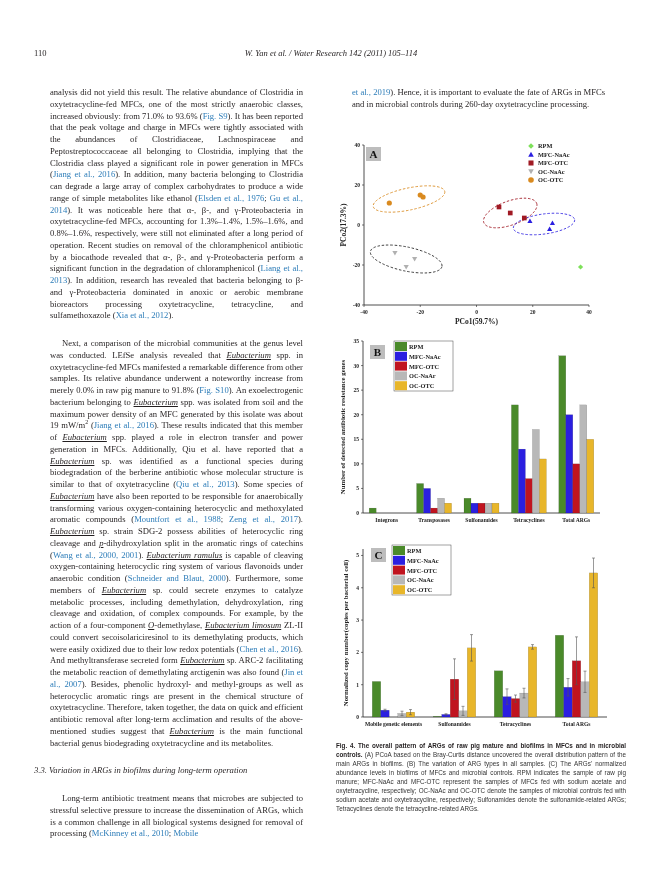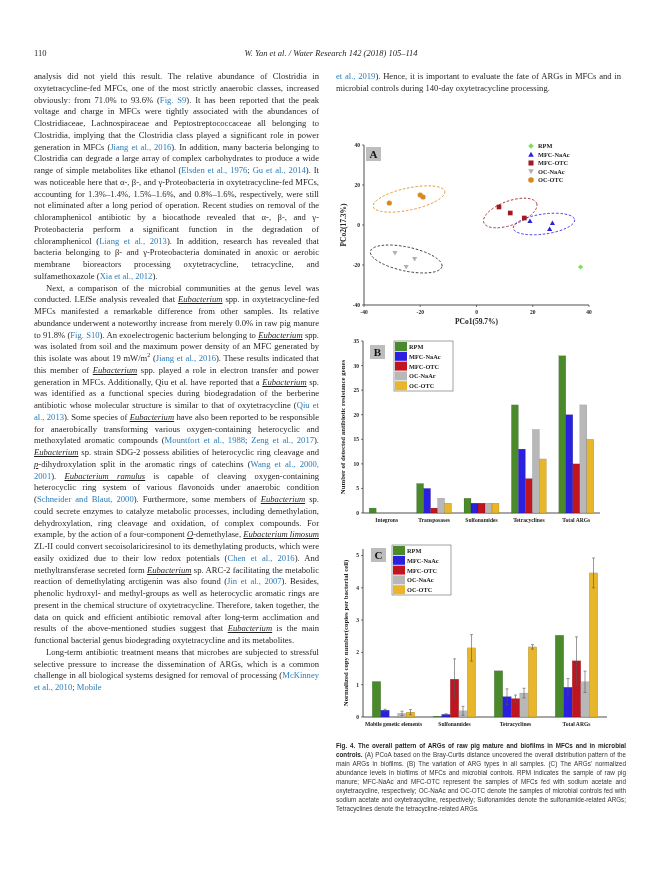--- a/index.html
+++ b/index.html
@@ -1,48 +1,49 @@
 <!DOCTYPE html>
 <html><head>
 <meta charset="utf-8">
 <style>
   html,body{margin:0;padding:0;background:#fff;}
   body{width:662px;height:882px;position:relative;overflow:hidden;font-family:"Liberation Serif","DejaVu Serif",serif;color:#231f20;}
   .hdr{position:absolute;top:48px;left:0;width:662px;height:14px;font-size:8.5px;}
   .hdr .pg{position:absolute;left:34px;top:0;}
   .hdr .jr{position:absolute;left:0;width:662px;text-align:center;top:0;font-style:italic;}
   .col{position:absolute;font-size:8.6px;line-height:11.75px;text-align:justify;}
-  .col p{margin:0;}
+  .col p{margin:16px;}
   .col p.ind{text-indent:12px;}
   .lcol{left:34px;top:71px;width:285px;}
   .rcol{left:336px;top:71px;width:285px;}
   .link{color:#2c7cb8;}
   .it{font-style:italic;text-decoration:underline;}
   .sec{margin:11px 0 11px 0 !important;font-style:italic;}
   .fig{position:absolute;left:336px;top:135px;width:300px;height:600px;}
   svg text{font-family:"Liberation Serif","DejaVu Serif",serif;}
   .cap{position:absolute;left:336px;top:741px;width:290px;font-family:"Liberation Sans","DejaVu Sans",sans-serif;font-size:6.3px;line-height:9px;text-align:justify;color:#333;}
   .cap b{color:#231f20;}
 </style>
 </head>
 <body>
 
 <div class="hdr">
   <span class="pg">110</span>
-  <span class="jr">W. Yan et al. / Water Research 142 (2018) 105–114</span>
+  <span class="jr">W. Yan et al. / Water Research 142 (2011) 105–114</span>
 </div>
 
 <div class="col lcol">
   <p><span>analysis did not yield this result. The relative abundance of Clostridia in oxytetracycline-fed MFCs, one of the most strictly anaerobic classes, increased obviously: from 71.0% to 93.6% (</span><a class="link">Fig. S9</a><span>). It has been reported that the peak voltage and charge in MFCs were tightly associated with the abundances of Clostridiaceae, Lachnospiraceae and Peptostreptococcaceae all belonging to Clostridia, implying that the Clostridia class played a significant role in power generation in MFCs (</span><a class="link">Jiang et al., 2016</a><span>). In addition, many bacteria belonging to Clostridia can degrade a large array of complex carbohydrates to produce a wide range of simple metabolites like ethanol (</span><a class="link">Elsden et al., 1976</a><span>; </span><a class="link">Gu et al., 2014</a><span>). It was noticeable here that α-, β-, and γ-Proteobacteria in oxytetracycline-fed MFCs, accounting for 1.3%–1.4%, 1.5%–1.6%, and 0.8%–1.6%, respectively, were still not eliminated after a long period of operation. Recent studies on removal of the chloramphenicol antibiotic by a biocathode revealed that α-, β-, and γ-Proteobacteria perform a significant function in the degradation of chloramphenicol (</span><a class="link">Liang et al., 2013</a><span>). In addition, research has revealed that bacteria belonging to β- and γ-Proteobacteria dominated in anoxic or aerobic membrane bioreactors processing oxytetracycline, tetracycline, and sulfamethoxazole (</span><a class="link">Xia et al., 2012</a><span>).</span></p>
   <p class="ind"><span>Next, a comparison of the microbial communities at the genus level was conducted. LEfSe analysis revealed that </span><span class="it">Eubacterium</span><span> spp. in oxytetracycline-fed MFCs manifested a remarkable difference from other samples. Its relative abundance underwent a noteworthy increase from merely 0.0% in raw pig manure to 91.8% (</span><a class="link">Fig. S10</a><span>). An exoelectrogenic bacterium belonging to </span><span class="it">Eubacterium</span><span> spp. was isolated from soil and the maximum power density of an MFC generated by this isolate was about 19&nbsp;mW/m</span><sup style="font-size:6px;line-height:0">2</sup><span> (</span><a class="link">Jiang et al., 2016</a><span>). These results indicated that this member of </span><span class="it">Eubacterium</span><span> spp. played a role in electron transfer and power generation in MFCs. Additionally, Qiu et al. have reported that a </span><span class="it">Eubacterium</span><span> sp. was identified as a functional species during biodegradation of the berberine antibiotic whose molecular structure is similar to that of oxytetracycline (</span><a class="link">Qiu et al., 2013</a><span>). Some species of </span><span class="it">Eubacterium</span><span> have also been reported to be responsible for anaerobically transforming various oxygen-containing heterocyclic and methoxylated aromatic compounds (</span><a class="link">Mountfort et al., 1988</a><span>; </span><a class="link">Zeng et al., 2017</a><span>). </span><span class="it">Eubacterium</span><span> sp. strain SDG-2 possess abilities of heterocyclic ring cleavage and </span><span class="it">p</span><span>-dihydroxylation split in the aromatic rings of catechins (</span><a class="link">Wang et al., 2000, 2001</a><span>). </span><span class="it">Eubacterium ramulus</span><span> is capable of cleaving oxygen-containing heterocyclic ring system of various flavonoids under anaerobic condition (</span><a class="link">Schneider and Blaut, 2000</a><span>). Furthermore, some members of </span><span class="it">Eubacterium</span><span> sp. could secrete enzymes to catalyze metabolic processes, including demethylation, dehydroxylation, ring cleavage and oxidation, of complex compounds. For example, by the action of a four-component </span><span class="it">O</span><span>-demethylase, </span><span class="it">Eubacterium limosum</span><span> ZL-II could convert secoisolariciresinol to its demethylating products, which were easily oxidized due to their low redox potentials (</span><a class="link">Chen et al., 2016</a><span>). And methyltransferase secreted form </span><span class="it">Eubacterium</span><span> sp. ARC-2 facilitating the metabolic reaction of demethylating arctigenin was also found (</span><a class="link">Jin et al., 2007</a><span>). Besides, phenolic hydroxyl- and methyl-groups as well as heterocyclic aromatic rings are present in the chemical structure of oxytetracycline. Therefore, taken together, the data on quick and efficient antibiotic removal after long-term acclimation and results of the above-mentioned studies suggest that </span><span class="it">Eubacterium</span><span> is the main functional bacterial genus biodegrading oxytetracycline and its metabolites.</span></p>
+  <p class="sec">3.3.  Variation in ARGs in biofilms during long-term operation</p>
   <p class="ind"><span>Long-term antibiotic treatment means that microbes are subjected to stressful selective pressure to increase the dissemination of ARGs, which is a common challenge in all biological systems designed for removal of processing (</span><a class="link">McKinney et al., 2010</a><span>; </span><a class="link">Mobile</a></p>
 </div>
 
 <div class="col rcol">
-  <p><a class="link">et al., 2019</a><span>). Hence, it is important to evaluate the fate of ARGs in MFCs and in microbial controls during 140-day oxytetracycline processing.</span></p>
+  <p><a class="link">et al., 2019</a><span>). Hence, it is important to evaluate the fate of ARGs in MFCs and in microbial controls during 260-day oxytetracycline processing.</span></p>
 </div>
 
 <svg class="fig" id="figsvg" width="300" height="600" viewBox="336 135 300 600" xmlns="http://www.w3.org/2000/svg" style="left:336px;top:135px;">
     <g>
       <line x1="364" y1="145" x2="364" y2="305" stroke="#222" stroke-width="0.8"></line>
       <line x1="364" y1="305" x2="589" y2="305" stroke="#222" stroke-width="0.8"></line>
       <line x1="362" y1="305" x2="364" y2="305" stroke="#222" stroke-width="0.6"></line>
       <text x="360" y="307" font-size="5.5" font-weight="bold" fill="#222" text-anchor="end">-40</text>
       <line x1="362" y1="265" x2="364" y2="265" stroke="#222" stroke-width="0.6"></line>
       <text x="360" y="267" font-size="5.5" font-weight="bold" fill="#222" text-anchor="end">-20</text>

